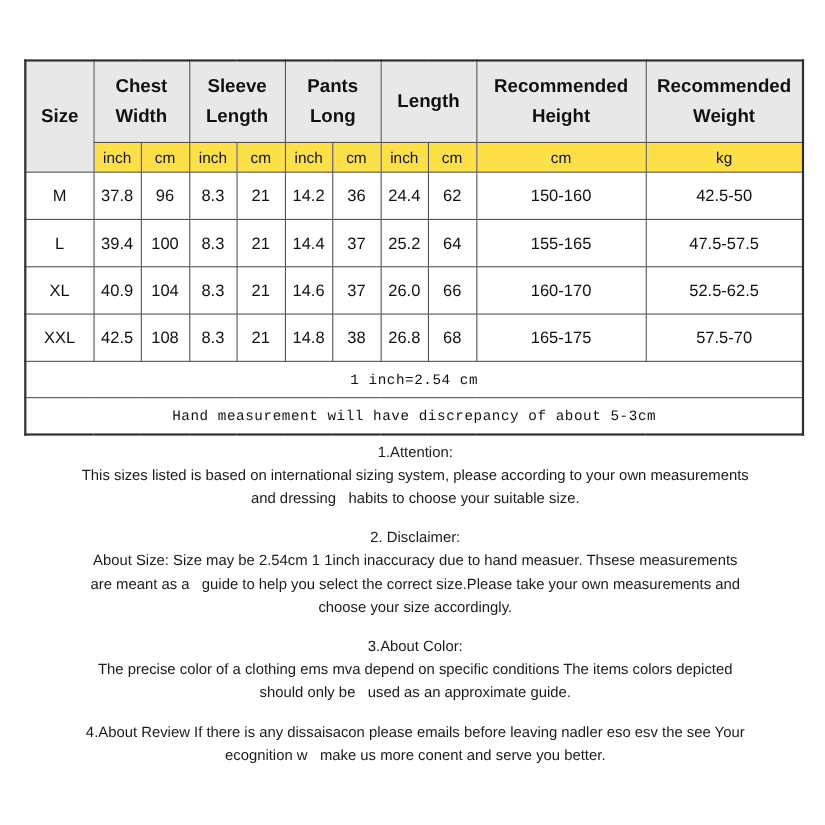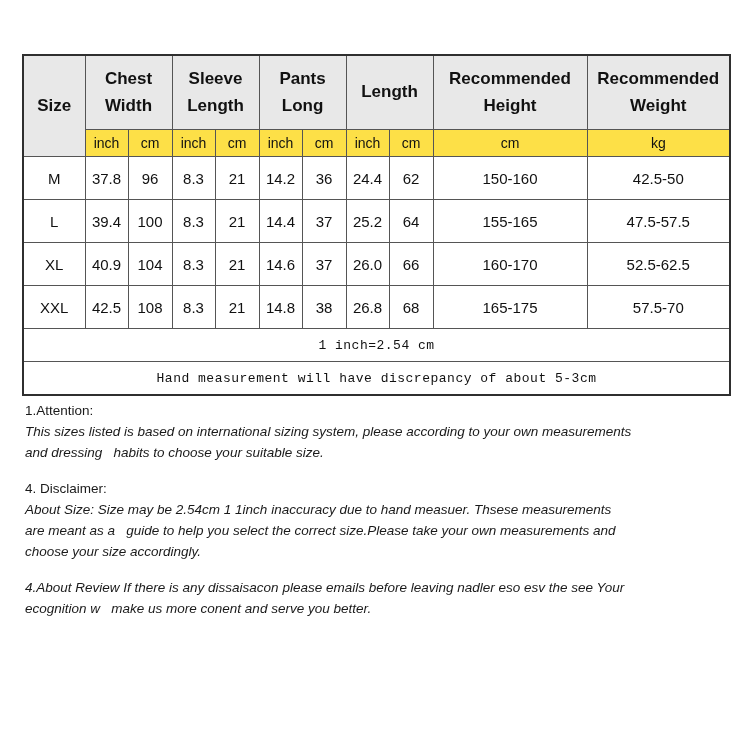--- a/index.html
+++ b/index.html
@@ -67,30 +67,30 @@
     letter-spacing: 0.5px;
   }
   .sections {
     position: absolute;
     left: 25px;
     top: 400px;
     width: 705px;
     font-size: 13.5px;
     line-height: 21px;
     color: #1a1a1a;
+    text-align: center;
   }
   .section {
     margin-bottom: 15px;
   }
   .section-heading {
     white-space: pre-wrap;
   }
   .section-body {
     white-space: pre-wrap;
-    font-style: italic;
   }
 </style>
 </head>
 <body>
 
 <div class="page">
 
   <table class="size-table">
     <colgroup>
       <col style="width:62px">
@@ -195,24 +195,29 @@
   </tbody>
     </table>
 
   <div class="sections">
     <div class="section">
       <div class="section-heading">1.Attention:</div>
       <div class="section-body">This sizes listed is based on international sizing system, please according to your own measurements
 and dressing   habits to choose your suitable size.</div>
     </div>
     <div class="section">
-      <div class="section-heading">4. Disclaimer:</div>
+      <div class="section-heading">2. Disclaimer:</div>
       <div class="section-body">About Size: Size may be 2.54cm 1 1inch inaccuracy due to hand measuer. Thsese measurements
 are meant as a   guide to help you select the correct size.Please take your own measurements and
 choose your size accordingly.</div>
     </div>
     <div class="section">
+      <div class="section-heading">3.About Color:</div>
+      <div class="section-body">The precise color of a clothing ems mva depend on specific conditions The items colors depicted
+should only be   used as an approximate guide.</div>
+    </div>
+    <div class="section">
       <div class="section-body">4.About Review If there is any dissaisacon please emails before leaving nadler eso esv the see Your
 ecognition w   make us more conent and serve you better.</div>
     </div>
   </div>
 
 </div>
 
 </body></html>

